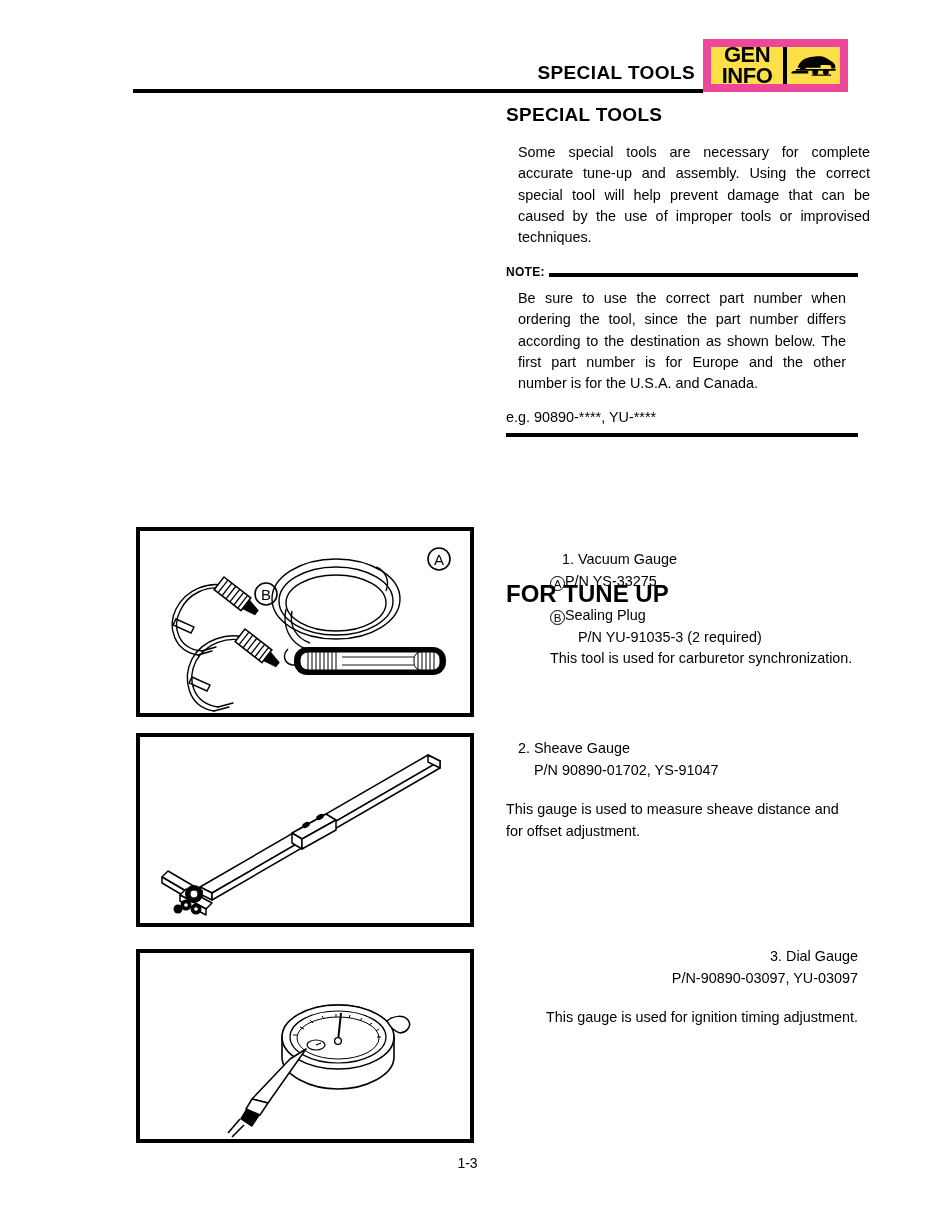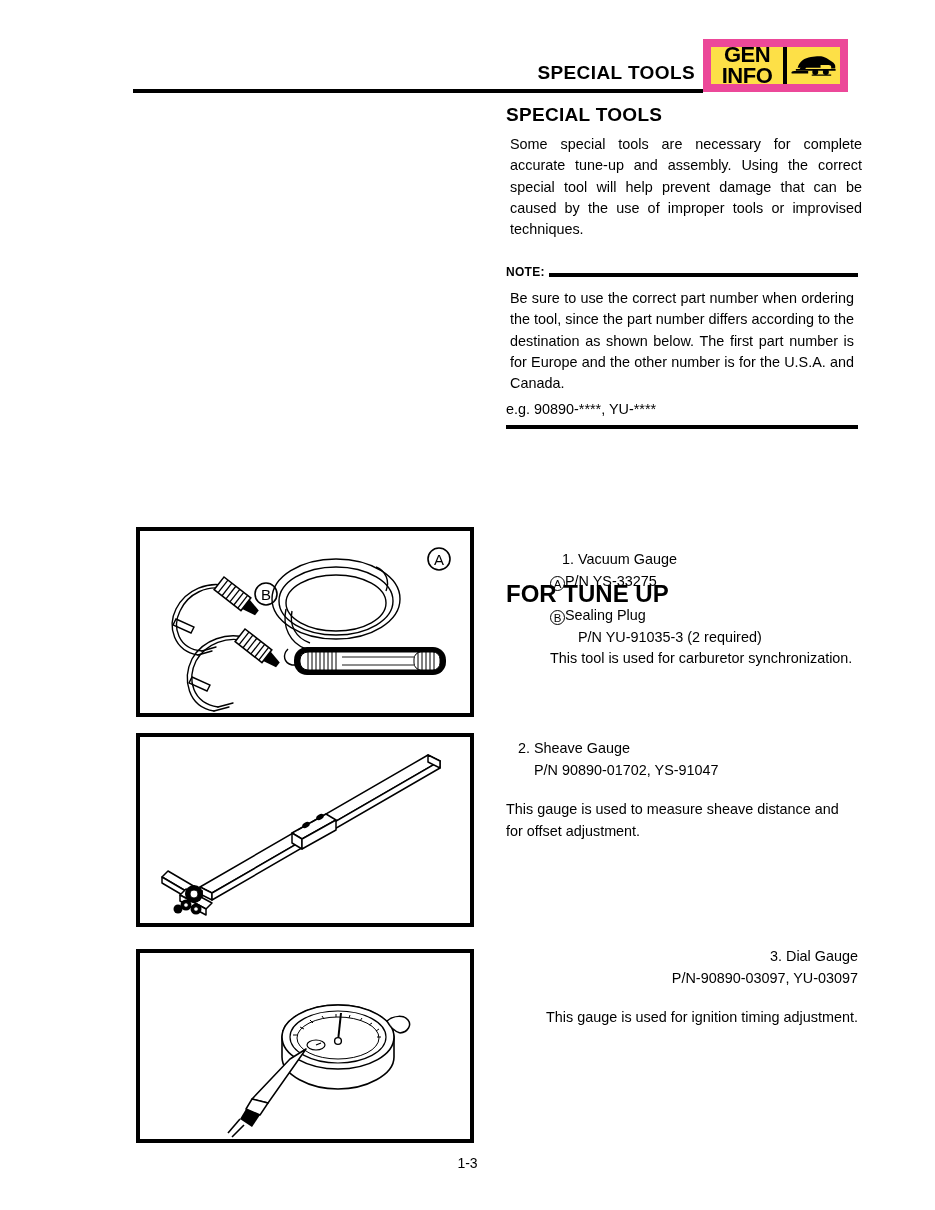--- a/index.html
+++ b/index.html
@@ -79,21 +79,21 @@
     left: 506px;
     width: 352px;
   }
   h1.section-title {
     margin: 0;
     font-size: 19px;
     font-weight: bold;
     letter-spacing: 0.3px;
   }
   p.body-text {
-    margin: 4px;
+    margin: 12px;
     font-size: 14.4px;
     line-height: 1.48;
     text-align: justify;
   }
 
   #intro-title { top: 104px; }
   #intro-para  { top: 130px; }
 
   
   #note-block { top: 262px; }

